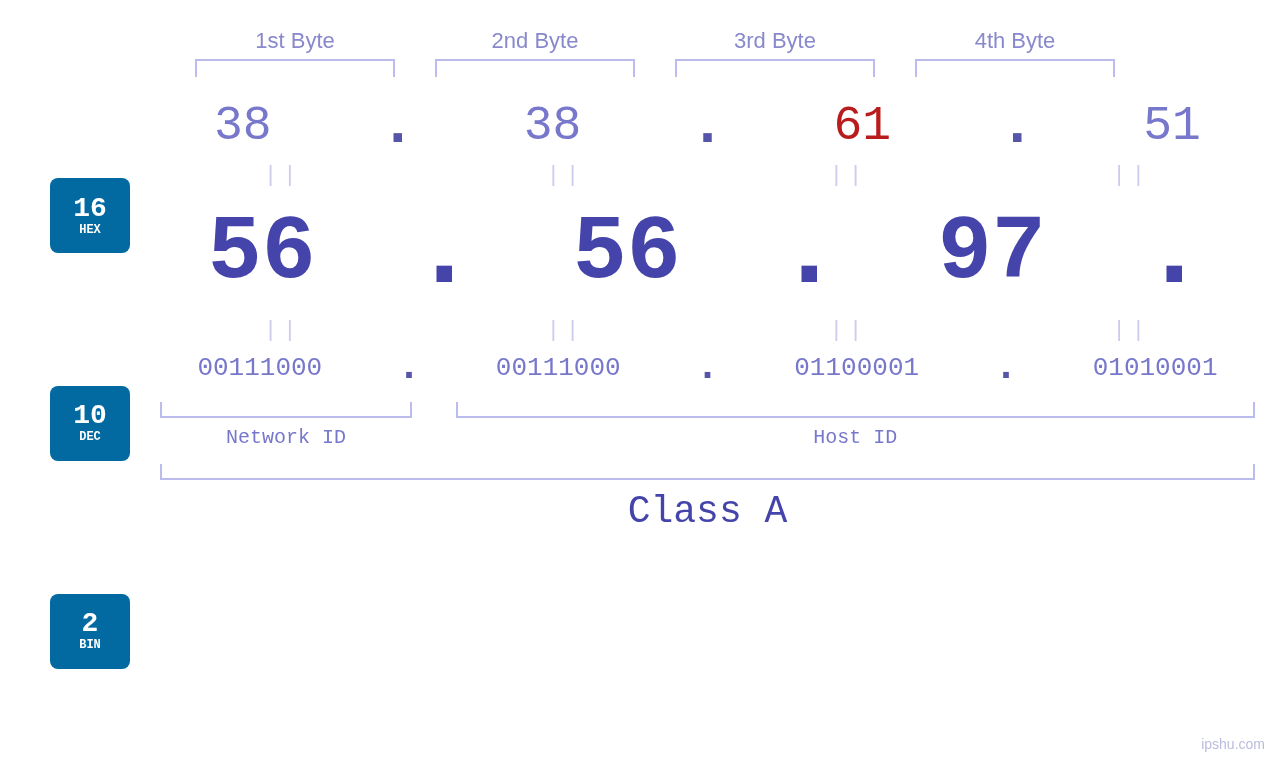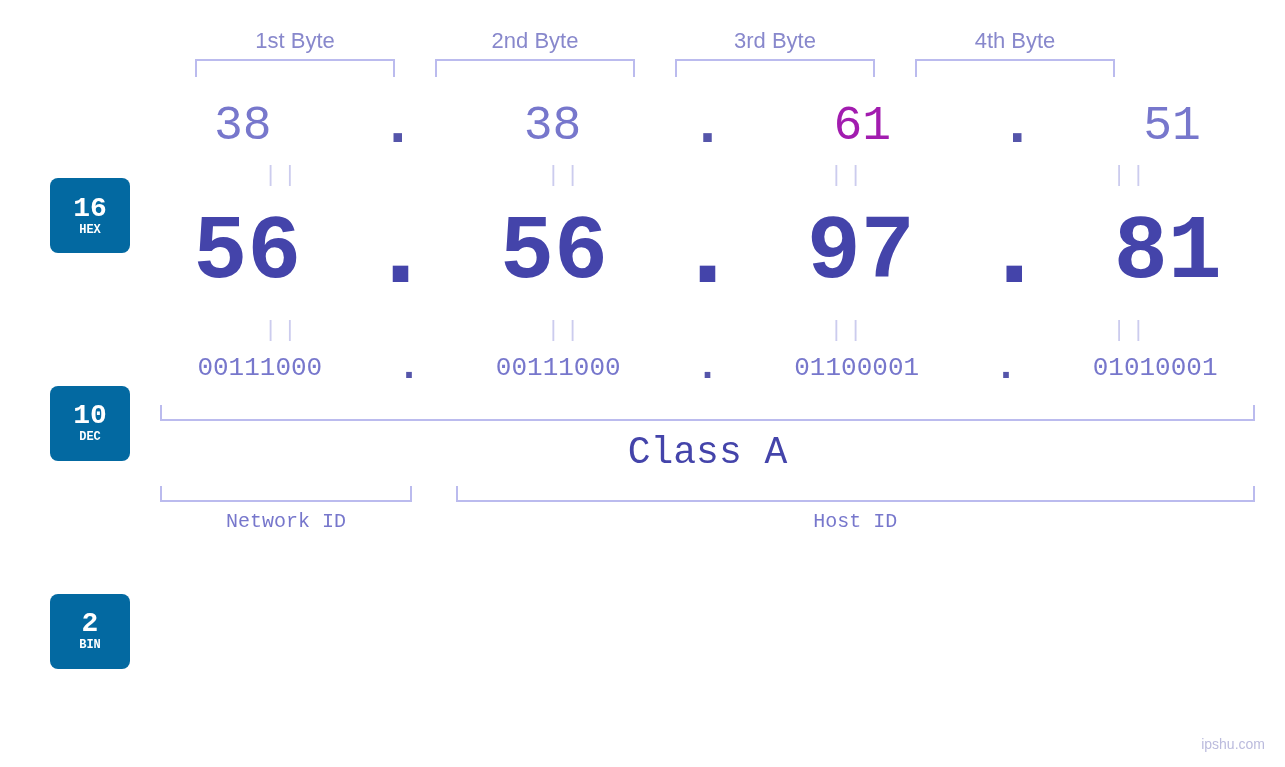--- a/index.html
+++ b/index.html
@@ -190,21 +190,21 @@
           <div class="v-cell">
             <span style="color:#5555aa;font-size:60px;font-weight:bold;">.</span>
           </div>
           <div class="v-cell">
             <span style="color:#7777cc;font-size:48px;">38</span>
           </div>
           <div class="v-cell">
             <span style="color:#5555aa;font-size:60px;font-weight:bold;">.</span>
           </div>
           <div class="v-cell">
-            <span style="color:#a21caf;font-size:48px;">61</span>
+            <span style="color:#b91c1c;font-size:48px;">61</span>
           </div>
           <div class="v-cell">
             <span style="color:#5555aa;font-size:60px;font-weight:bold;">.</span>
           </div>
           <div class="v-cell">
             <span style="color:#7777cc;font-size:48px;">51</span>
           </div>
         </div>
 
         <div class="equal-row">
@@ -229,23 +229,20 @@
           </div>
           <div class="v-cell">
             <span style="color:#4444aa;font-size:110px;font-weight:bold;">.</span>
           </div>
           <div class="v-cell">
             <span style="color:#4444aa;font-size:90px;font-weight:bold;">97</span>
           </div>
           <div class="v-cell">
             <span style="color:#4444aa;font-size:110px;font-weight:bold;">.</span>
           </div>
-          <div class="v-cell">
-            <span style="color:#4444aa;font-size:90px;font-weight:bold;">81</span>
-          </div>
         </div>
 
         <div class="equal-row">
           <div class="equal-sym">||</div>
           <div style="width:30px;"></div>
           <div class="equal-sym">||</div>
           <div style="width:30px;"></div>
           <div class="equal-sym">||</div>
           <div style="width:30px;"></div>
           <div class="equal-sym">||</div>
@@ -266,44 +263,44 @@
           </div>
           <div class="v-cell">
             <span style="color:#7777cc;font-size:26px;">01100001</span>
           </div>
           <div class="v-cell">
             <span style="color:#5555aa;font-size:40px;font-weight:bold;">.</span>
           </div>
           <div class="v-cell">
             <span style="color:#7777cc;font-size:26px;">01010001</span>
           </div>
-        </div>
-
-        <div style="margin-top:15px;">
-          <div style="width:100%; height:16px; border-bottom:2px solid #bbbbee; border-left:2px solid #bbbbee; border-right:2px solid #bbbbee;"></div>
-          <div style="text-align:center; color:#4444aa; font-size:38px; margin-top:10px; font-family:'Courier New',monospace;">Class A</div>
         </div>
 
         <div style="margin-top:12px; position:relative;">
 
           <div style="display:flex; width:100%; height:16px;">
 
             <div style="width:23%; height:16px; border-bottom:2px solid #bbbbee; border-left:2px solid #bbbbee; border-right:2px solid #bbbbee;"></div>
 
             <div style="width:4%;"></div>
 
             <div style="flex:1; height:16px; border-bottom:2px solid #bbbbee; border-left:2px solid #bbbbee; border-right:2px solid #bbbbee;"></div>
           </div>
 
           <div style="display:flex; width:100%; margin-top:8px;">
             <div style="width:23%; text-align:center; color:#7777cc; font-size:20px; font-family:'Courier New',monospace;">Network ID</div>
             <div style="width:4%;"></div>
             <div style="flex:1; text-align:center; color:#7777cc; font-size:20px; font-family:'Courier New',monospace;">Host ID</div>
           </div>
         </div>
 
+        <div style="margin-top:15px;">
+          <div style="width:100%; height:16px; border-bottom:2px solid #bbbbee; border-left:2px solid #bbbbee; border-right:2px solid #bbbbee;"></div>
+          <div style="text-align:center; color:#4444aa; font-size:38px; margin-top:10px; font-family:'Courier New',monospace;">Class A</div>
+        </div>
+
       </div>
     </div>
 
   </div>
 
   <div class="watermark">ipshu.com</div>
 </div>
 
 </body></html>

